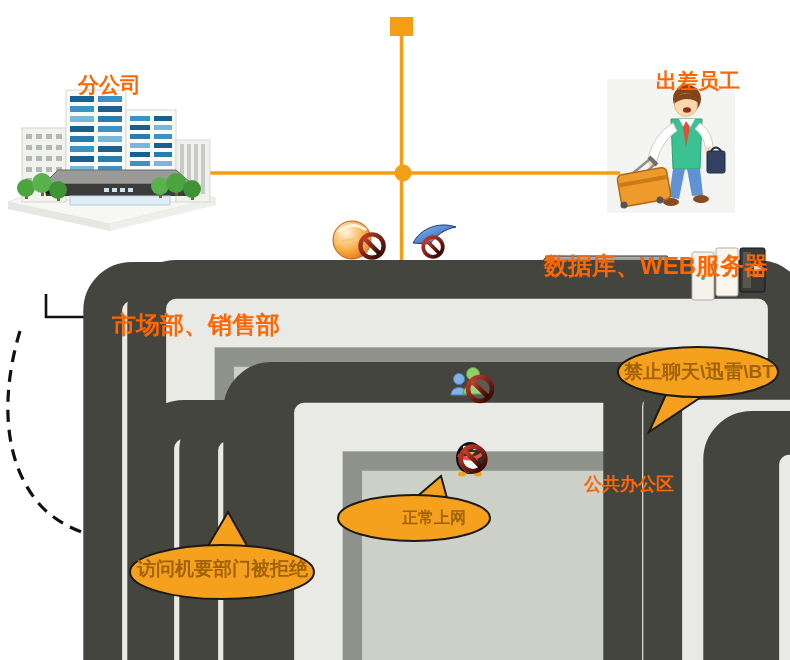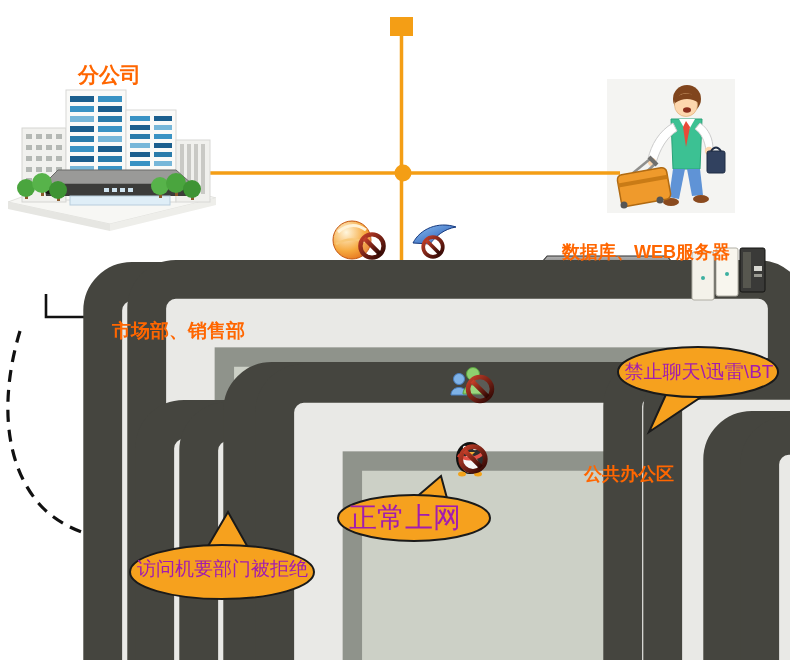--- a/index.html
+++ b/index.html
@@ -1,22 +1,22 @@
 <!DOCTYPE html>
 <html><head>
 <meta charset="utf-8">
 <style>
   html,body{margin:0;padding:0;background:#fff;}
   #stage{position:relative;width:790px;height:660px;background:#ffffff;overflow:hidden;
          font-family:"Liberation Sans","DejaVu Sans",sans-serif;}
   #stage svg{position:absolute;left:0;top:0;}
   .lbl{position:absolute;color:#FF6600;font-weight:bold;white-space:nowrap;
-       font-family:"Liberation Sans","DejaVu Sans",sans-serif;}
+       font-family:"Liberation Sans","DejaVu Sans",sans-serif;margin-top:10px;}
   .bubble-text{position:absolute;display:flex;align-items:center;justify-content:center;
-       color:#a21caf;font-weight:normal;white-space:nowrap;}
+       color:#a16207;font-weight:bold;white-space:nowrap;}
 </style>
 </head>
 <body>
 
 <div id="stage">
 <svg width="790" height="660" viewBox="0 0 790 660">
   <defs>
     <linearGradient id="gTop" x1="0" y1="0" x2="0" y2="1">
       <stop offset="0" stop-color="#b3b3b3"></stop>
           <stop offset="1" stop-color="#474747"></stop>
@@ -285,20 +285,21 @@
     <path d="M 668,390 L 649,432 L 707,393 Z"></path>
     <ellipse cx="698" cy="372" rx="80" ry="25"></ellipse>
     <path d="M 413,500 L 441,476 L 448,502 Z"></path>
     <ellipse cx="414" cy="518" rx="76" ry="23"></ellipse>
     <path d="M 204,553 L 228,512 L 250,551 Z"></path>
     <ellipse cx="222" cy="572" rx="92" ry="27"></ellipse>
   </g>
 </svg>
 
 <div class="lbl" style="left:78px;top:61px;font-size:21px;">分公司</div>
-<div class="lbl" style="left:562px;top:240px;font-size:18px;">数据库、WEB服务器</div>
-<div class="lbl" style="left:112px;top:318px;font-size:19px;">市场部、销售部</div>
+<div class="lbl" style="left:656px;top:57px;font-size:21px;">出差员工</div>
+<div class="lbl" style="left:544px;top:240px;font-size:24px;">数据库、WEB服务器</div>
+<div class="lbl" style="left:112px;top:299px;font-size:24px;">市场部、销售部</div>
 <div class="lbl" style="left:584px;top:462px;font-size:18px;">公共办公区</div>
 
 <div class="bubble-text" style="left:620px;top:350px;width:158px;height:44px;font-size:19px;">禁止聊天\迅雷\BT</div>
-<div class="bubble-text" style="left:329px;top:496px;width:152px;height:44px;font-size:28px;">正常上网</div>
+<div class="bubble-text" style="left:358px;top:496px;width:152px;height:44px;font-size:16px;">正常上网</div>
 <div class="bubble-text" style="left:130px;top:548px;width:185px;height:42px;font-size:19px;">访问机要部门被拒绝</div>
 </div>
 
 </body></html>

